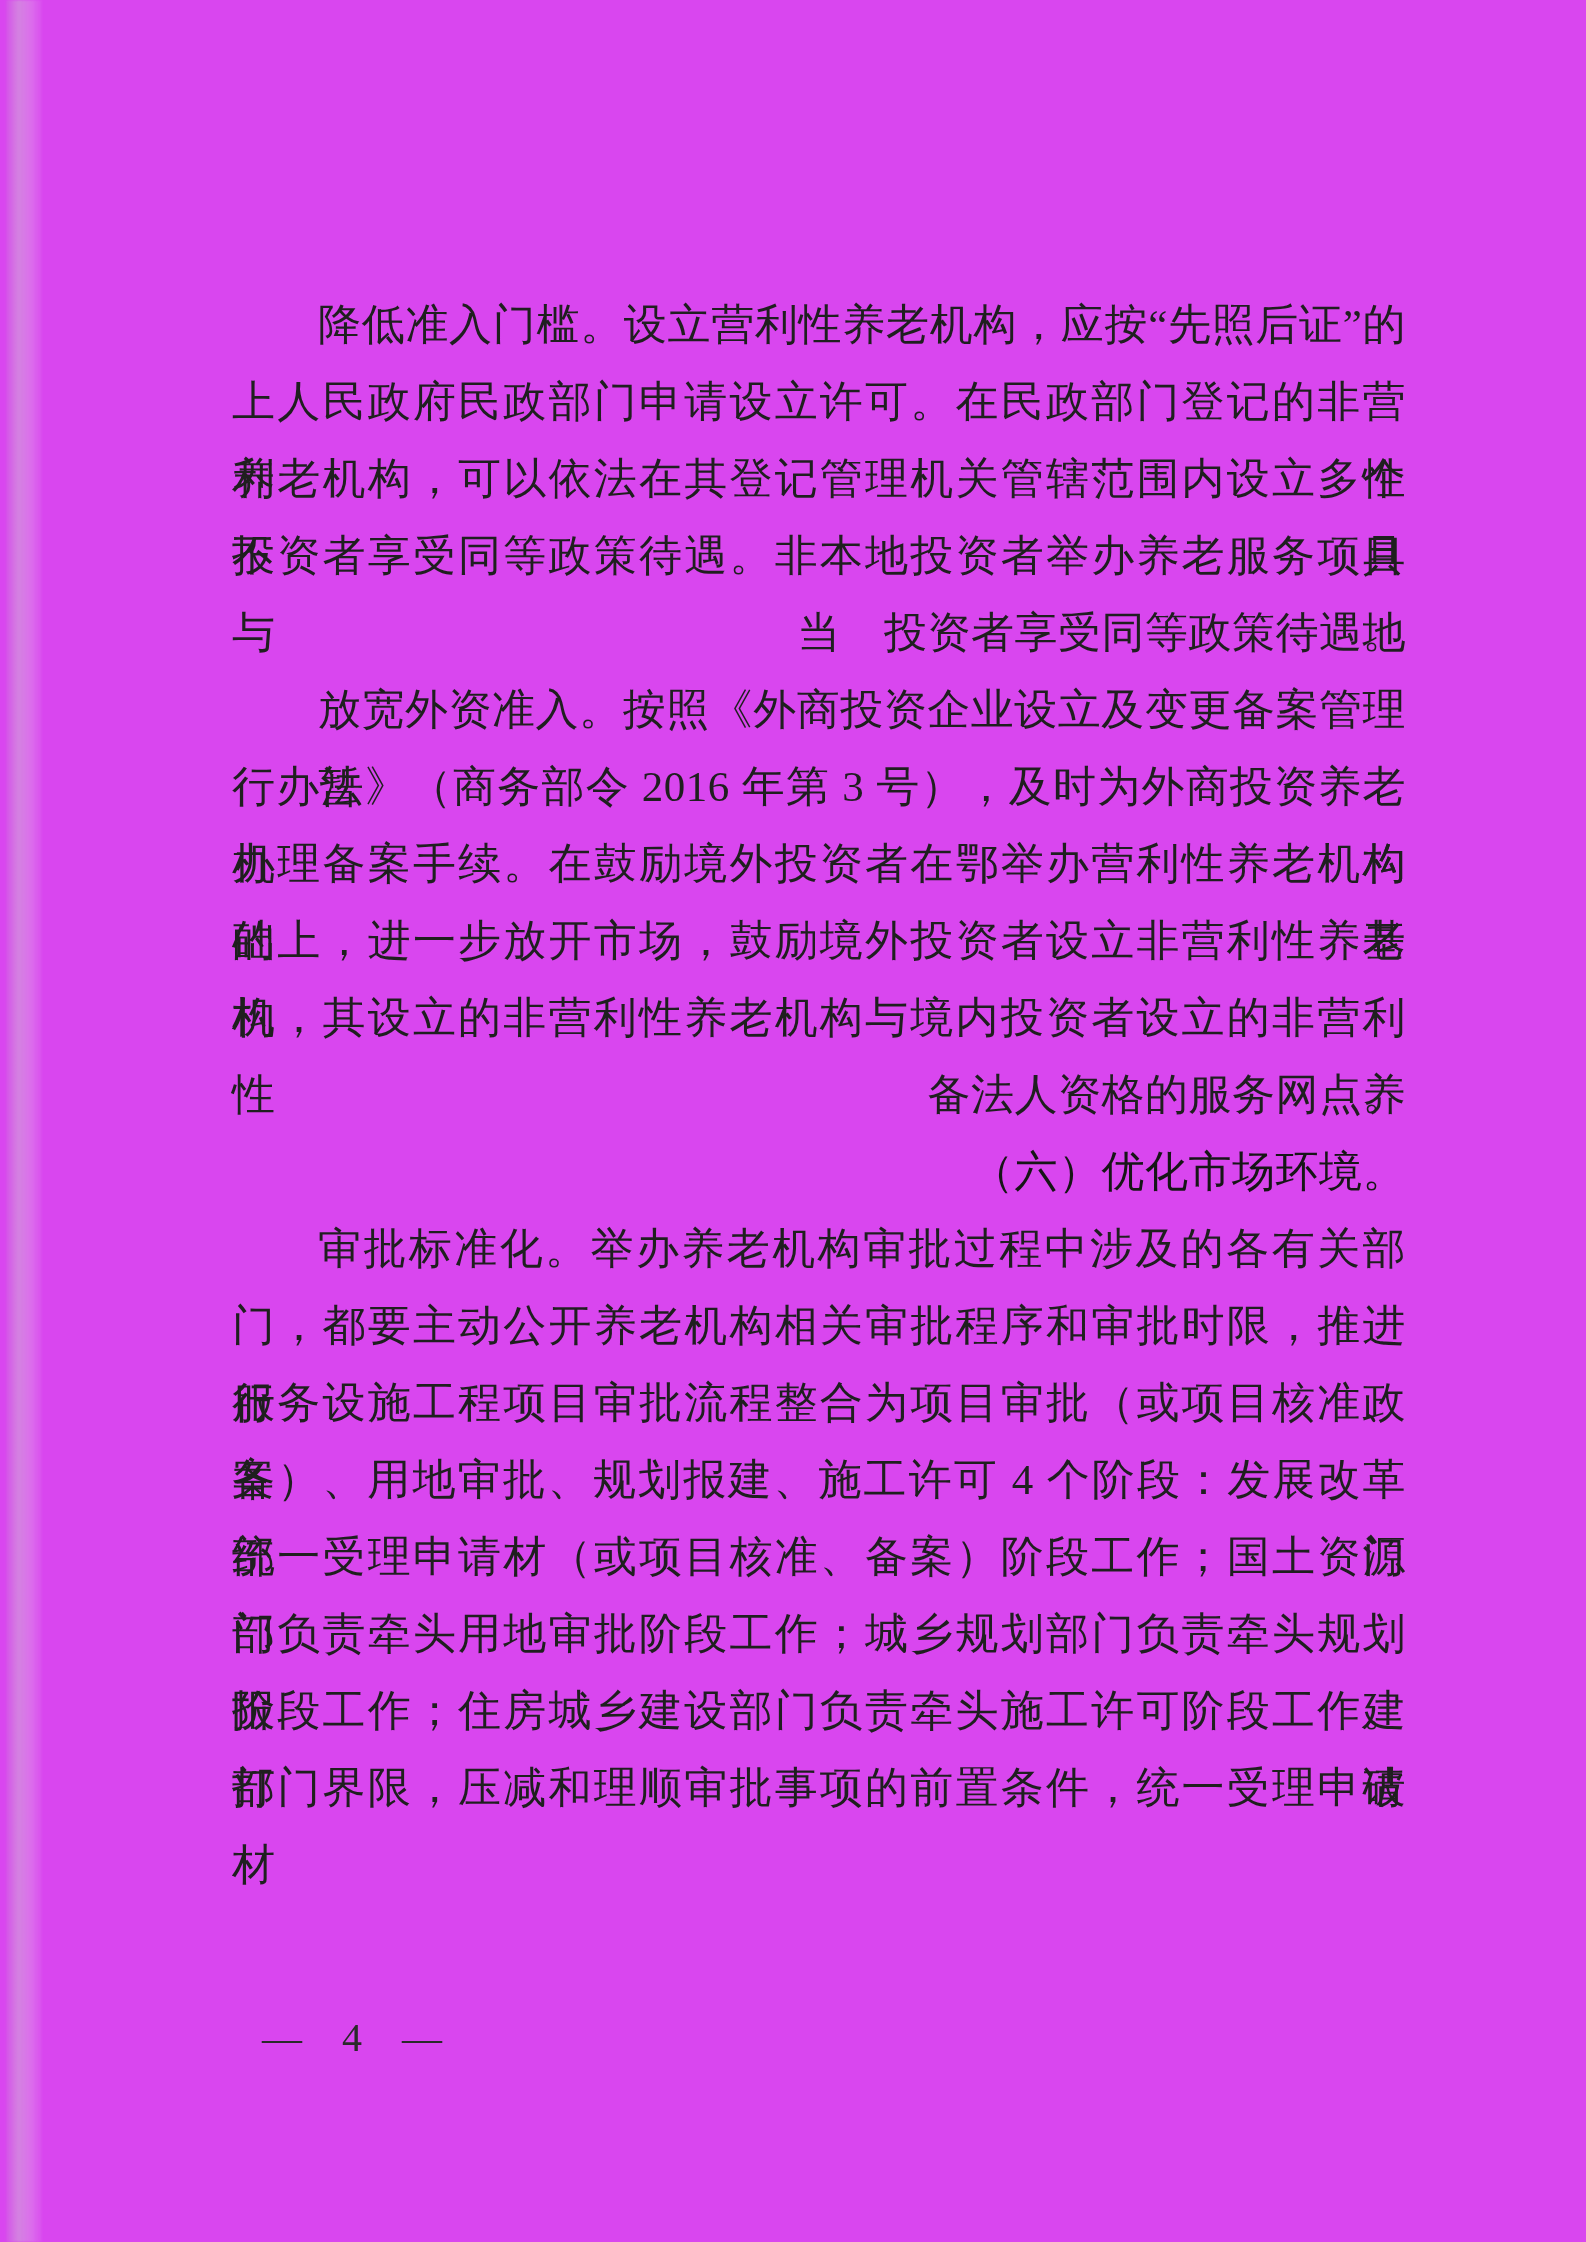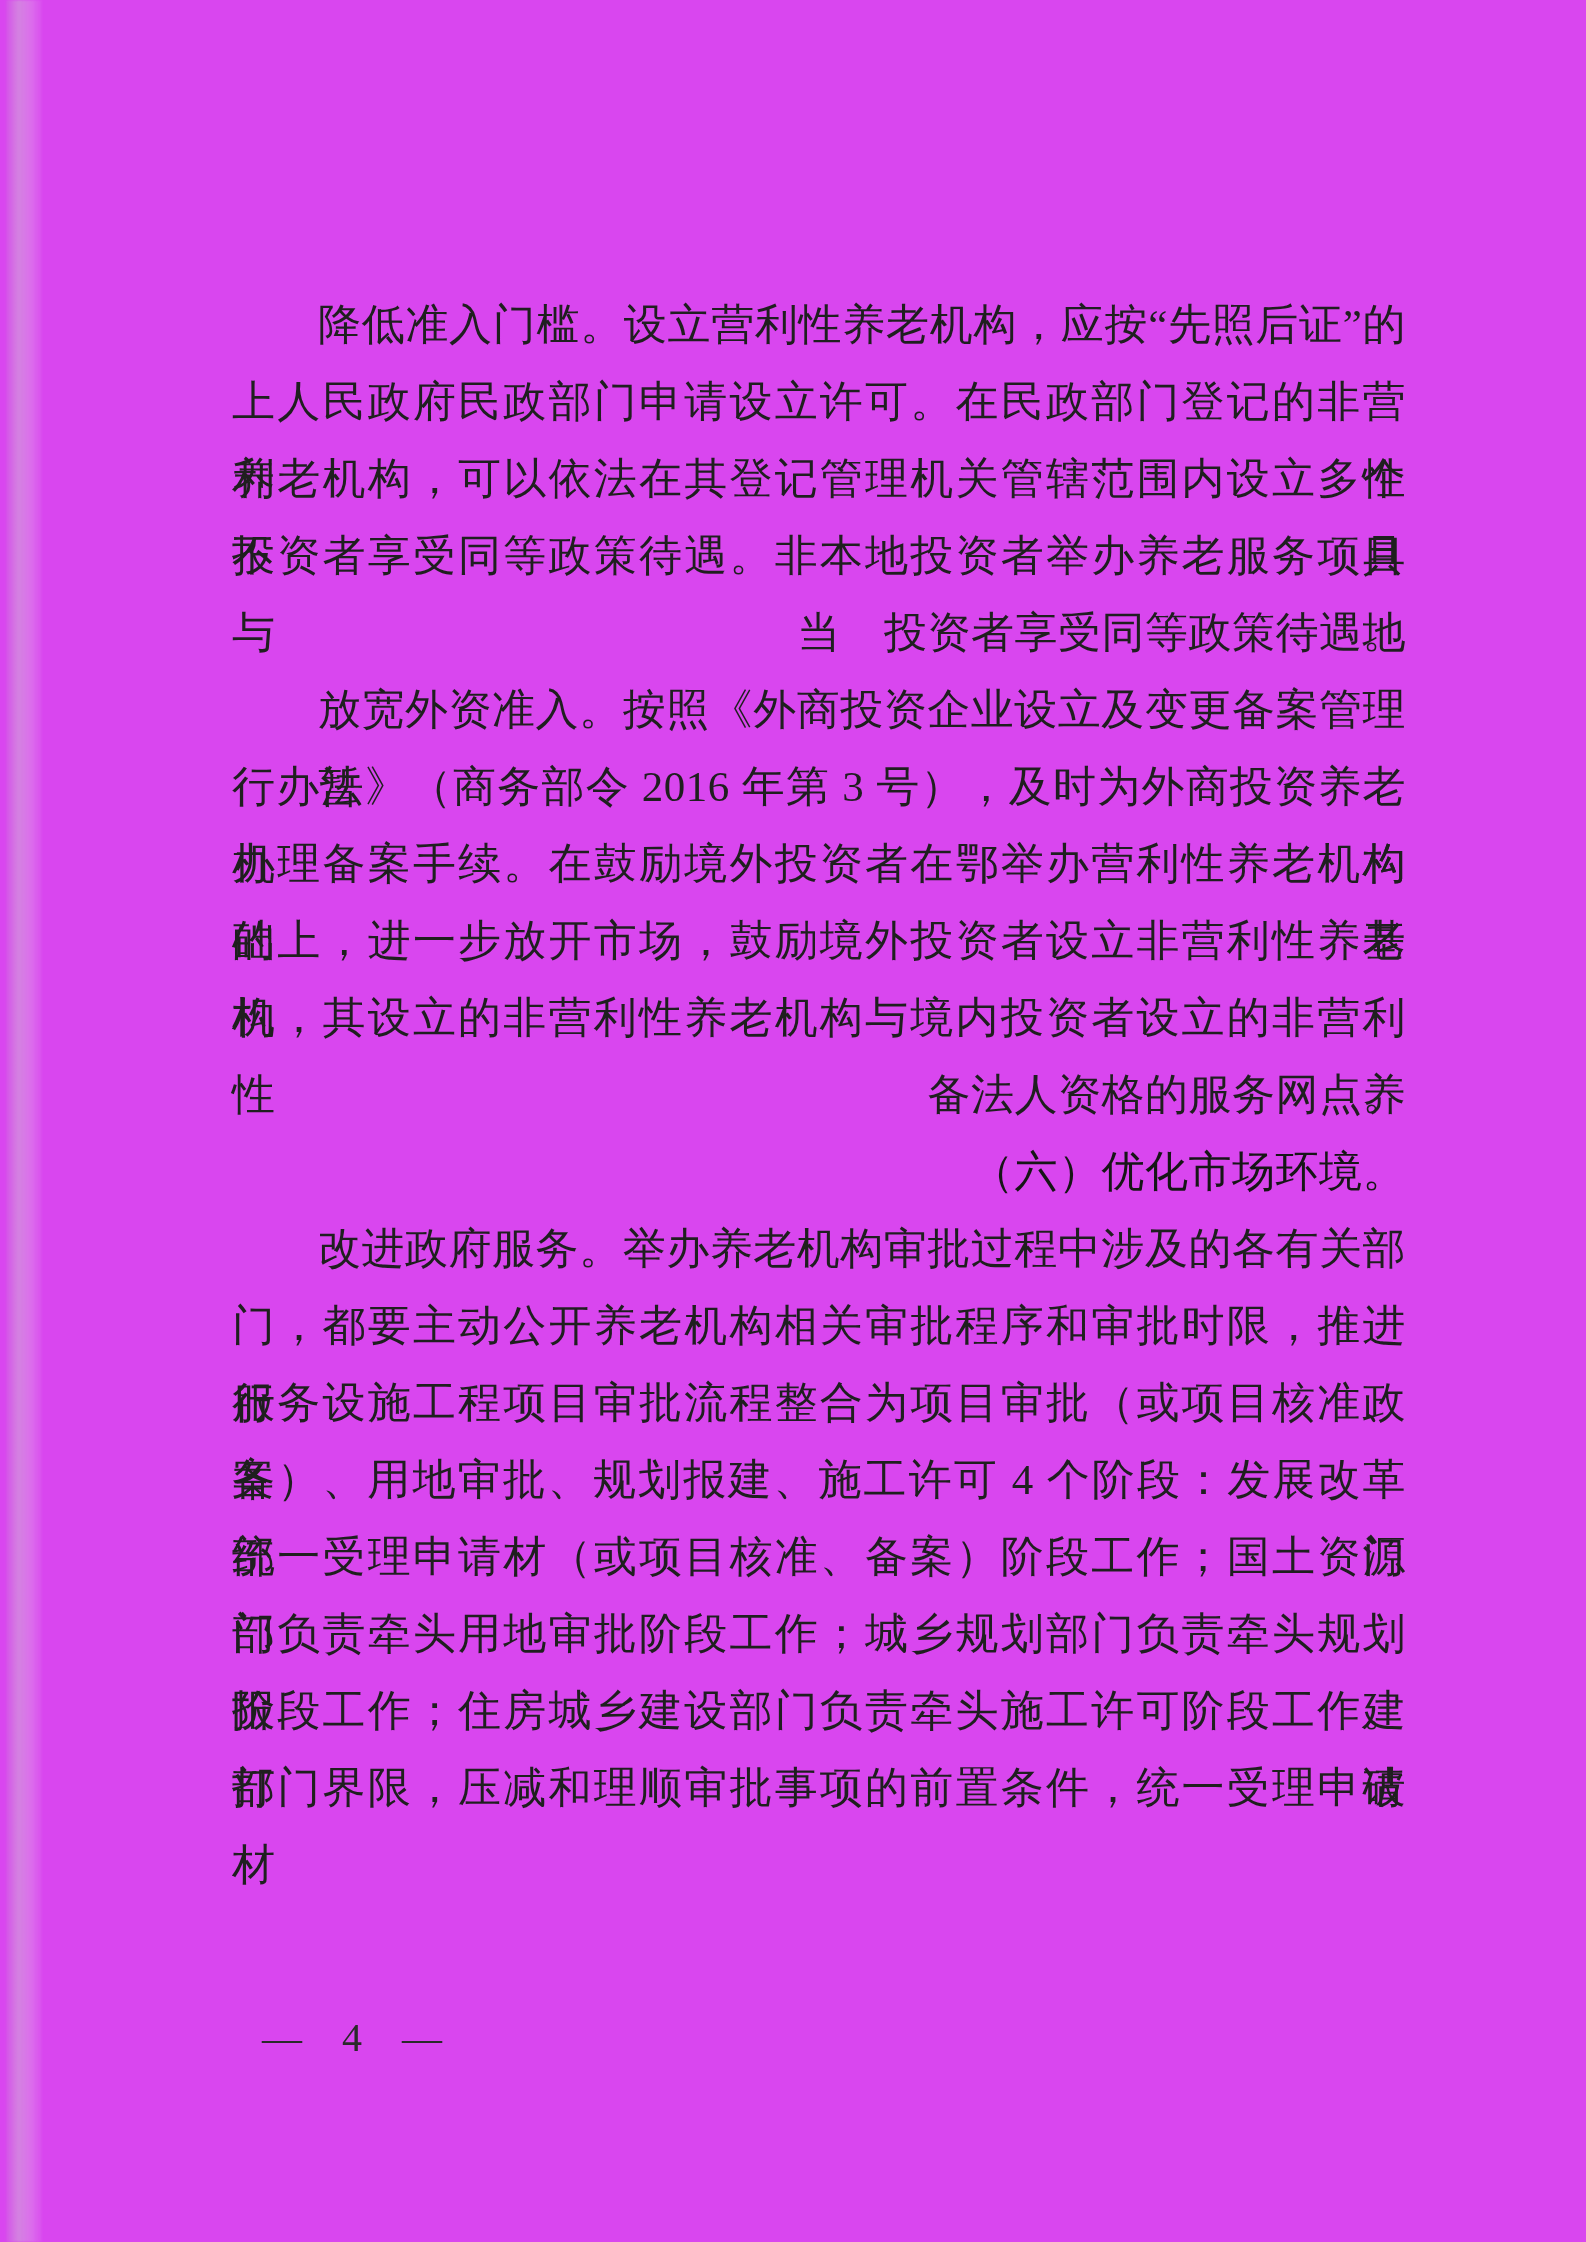--- a/index.html
+++ b/index.html
@@ -87,21 +87,21 @@
 
     <p class="line fill indent">放宽外资准入。按照《外商投资企业设立及变更备案管理暂</p>
     <p class="line fill">行办法》（商务部令 2016 年第 3 号），及时为外商投资养老机构</p>
     <p class="line fill">办理备案手续。在鼓励境外投资者在鄂举办营利性养老机构的基</p>
     <p class="line fill">础上，进一步放开市场，鼓励境外投资者设立非营利性养老机</p>
     <p class="line fill">构，其设立的非营利性养老机构与境内投资者设立的非营利性养</p>
     <p class="line">备法人资格的服务网点。</p>
 
     <p class="line heading indent">（六）优化市场环境。</p>
 
-    <p class="line fill indent">改进政府服务。举办养老机构审批过程中涉及的各有关部</p>
+    <p class="line fill indent">审批标准化。举办养老机构审批过程中涉及的各有关部</p>
     <p class="line fill">门，都要主动公开养老机构相关审批程序和审批时限，推进行政</p>
     <p class="line fill">服务设施工程项目审批流程整合为项目审批（或项目核准、备</p>
     <p class="line fill">案）、用地审批、规划报建、施工许可 4 个阶段：发展改革部门</p>
     <p class="line fill">统一受理申请材（或项目核准、备案）阶段工作；国土资源部</p>
     <p class="line fill">门负责牵头用地审批阶段工作；城乡规划部门负责牵头规划报建</p>
     <p class="line fill">阶段工作；住房城乡建设部门负责牵头施工许可阶段工作。打破</p>
     <p class="line fill">部门界限，压减和理顺审批事项的前置条件，统一受理申请材</p>
 
   </main>
 

